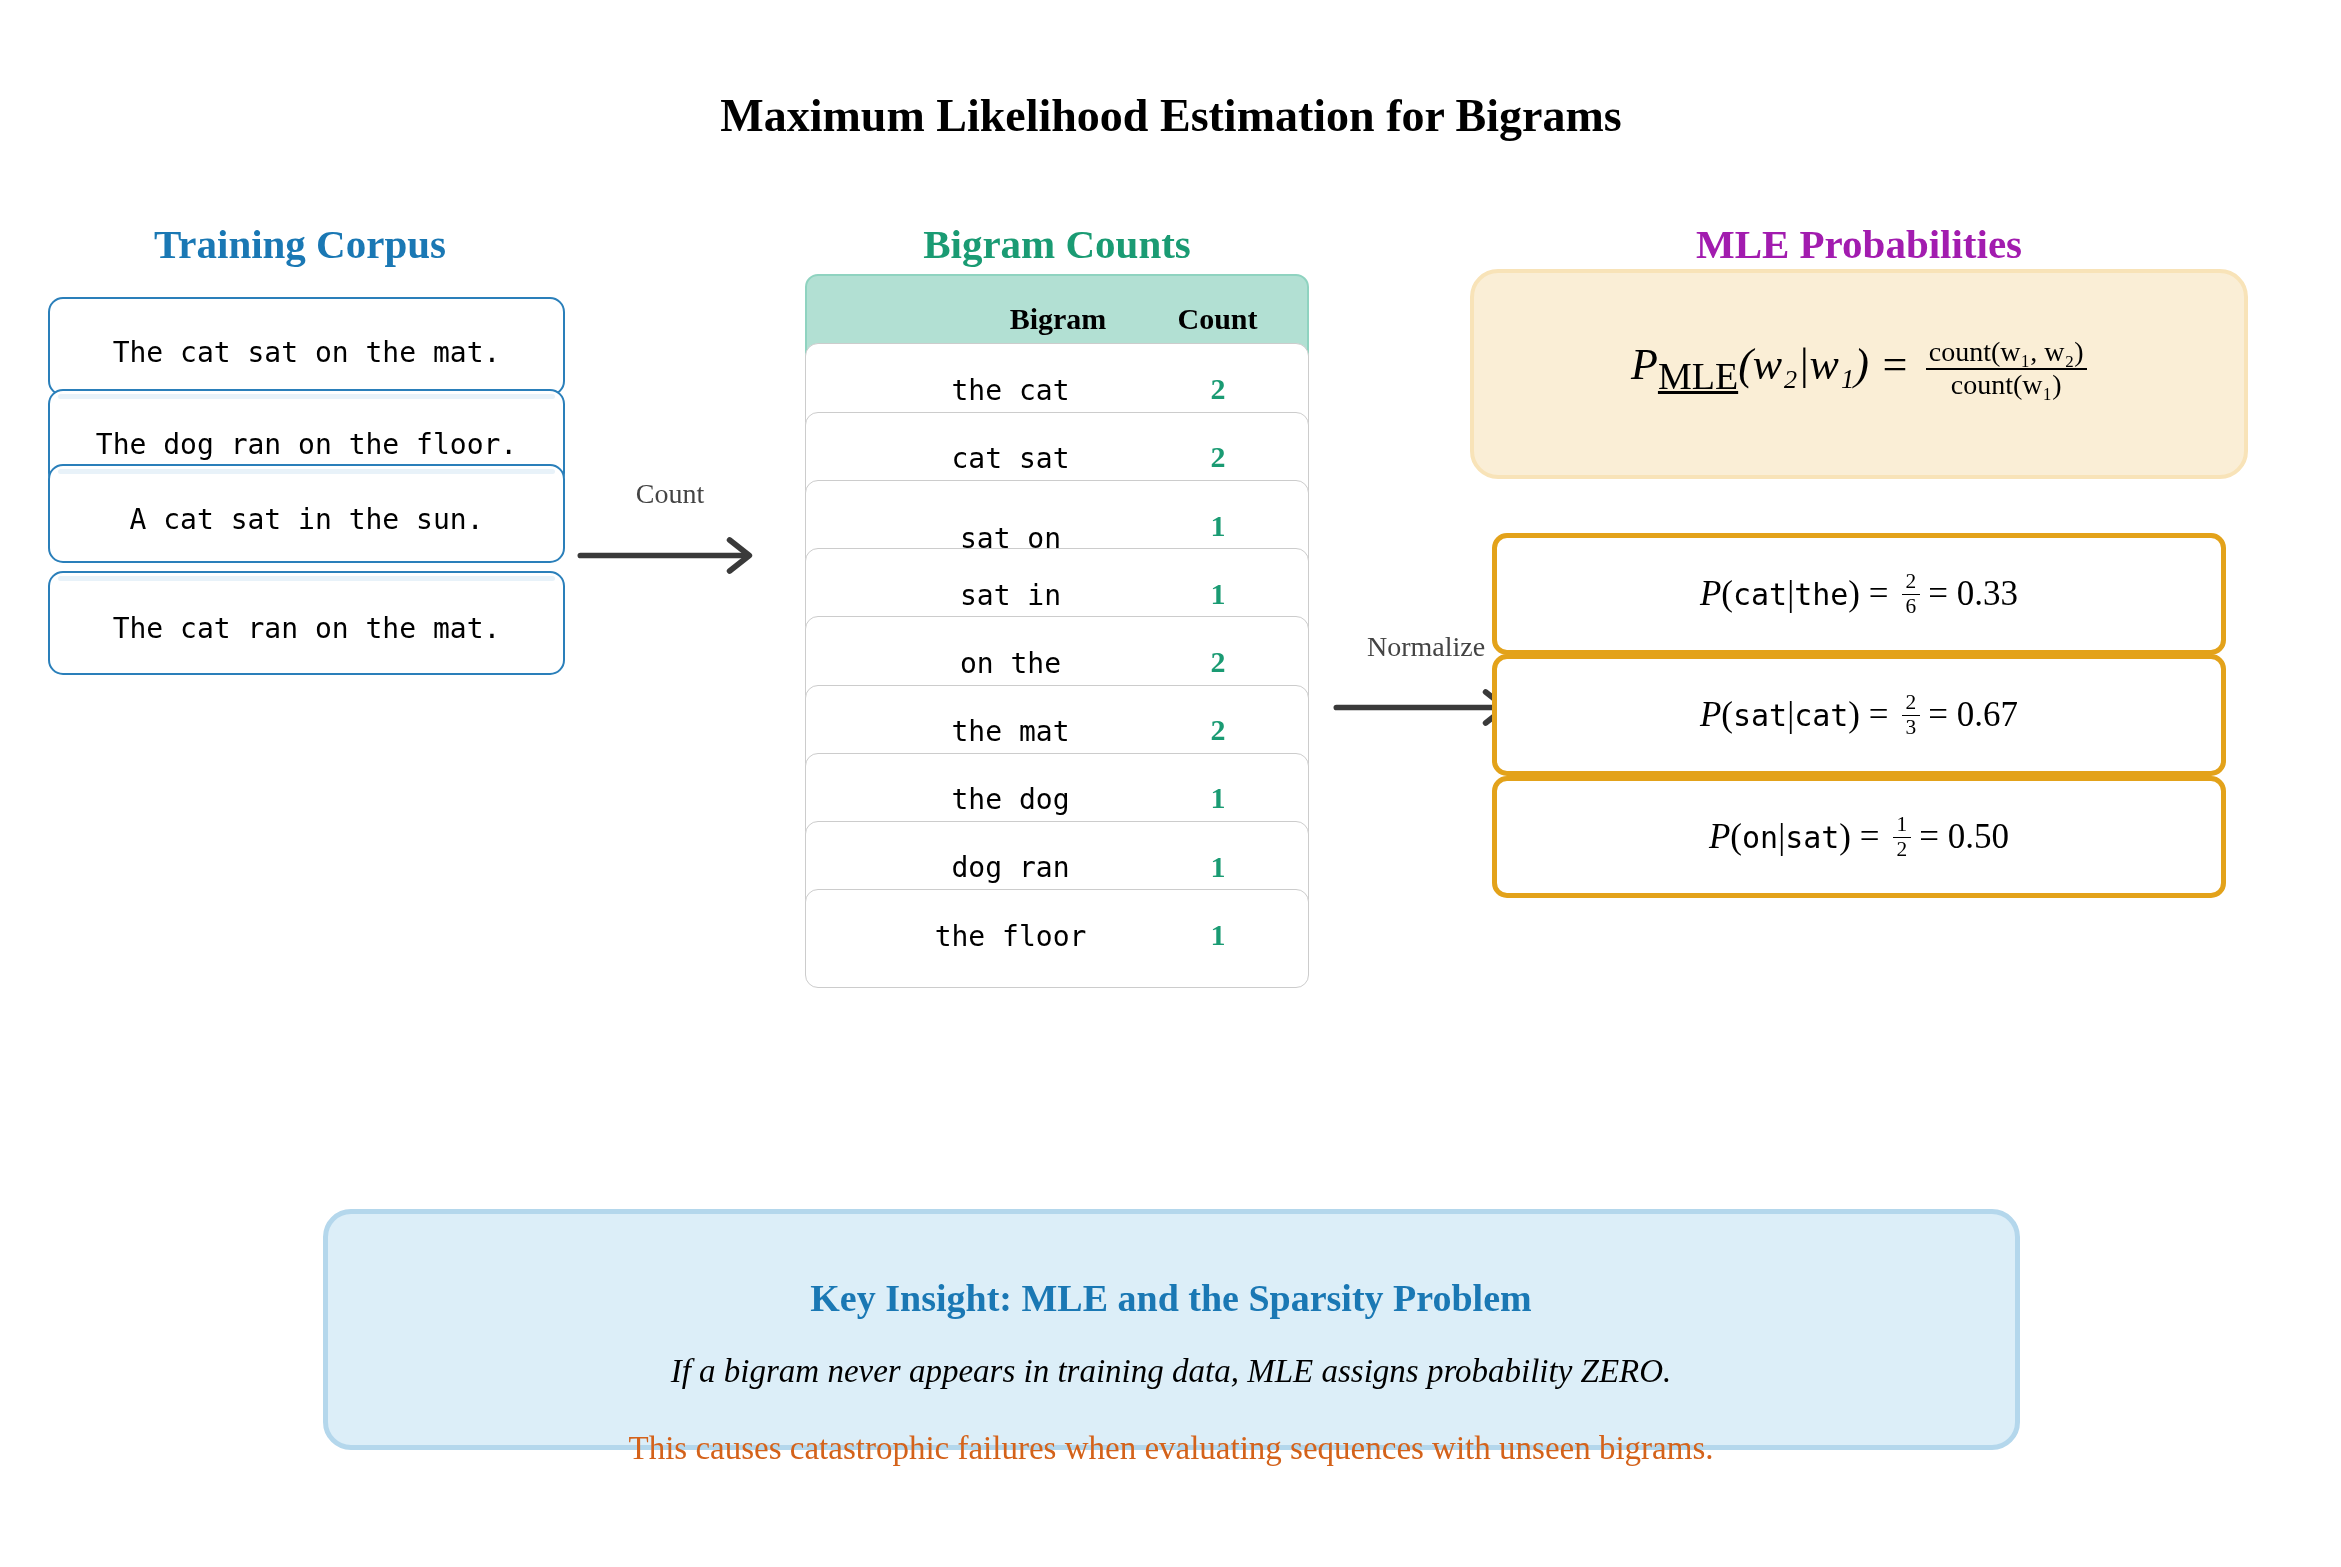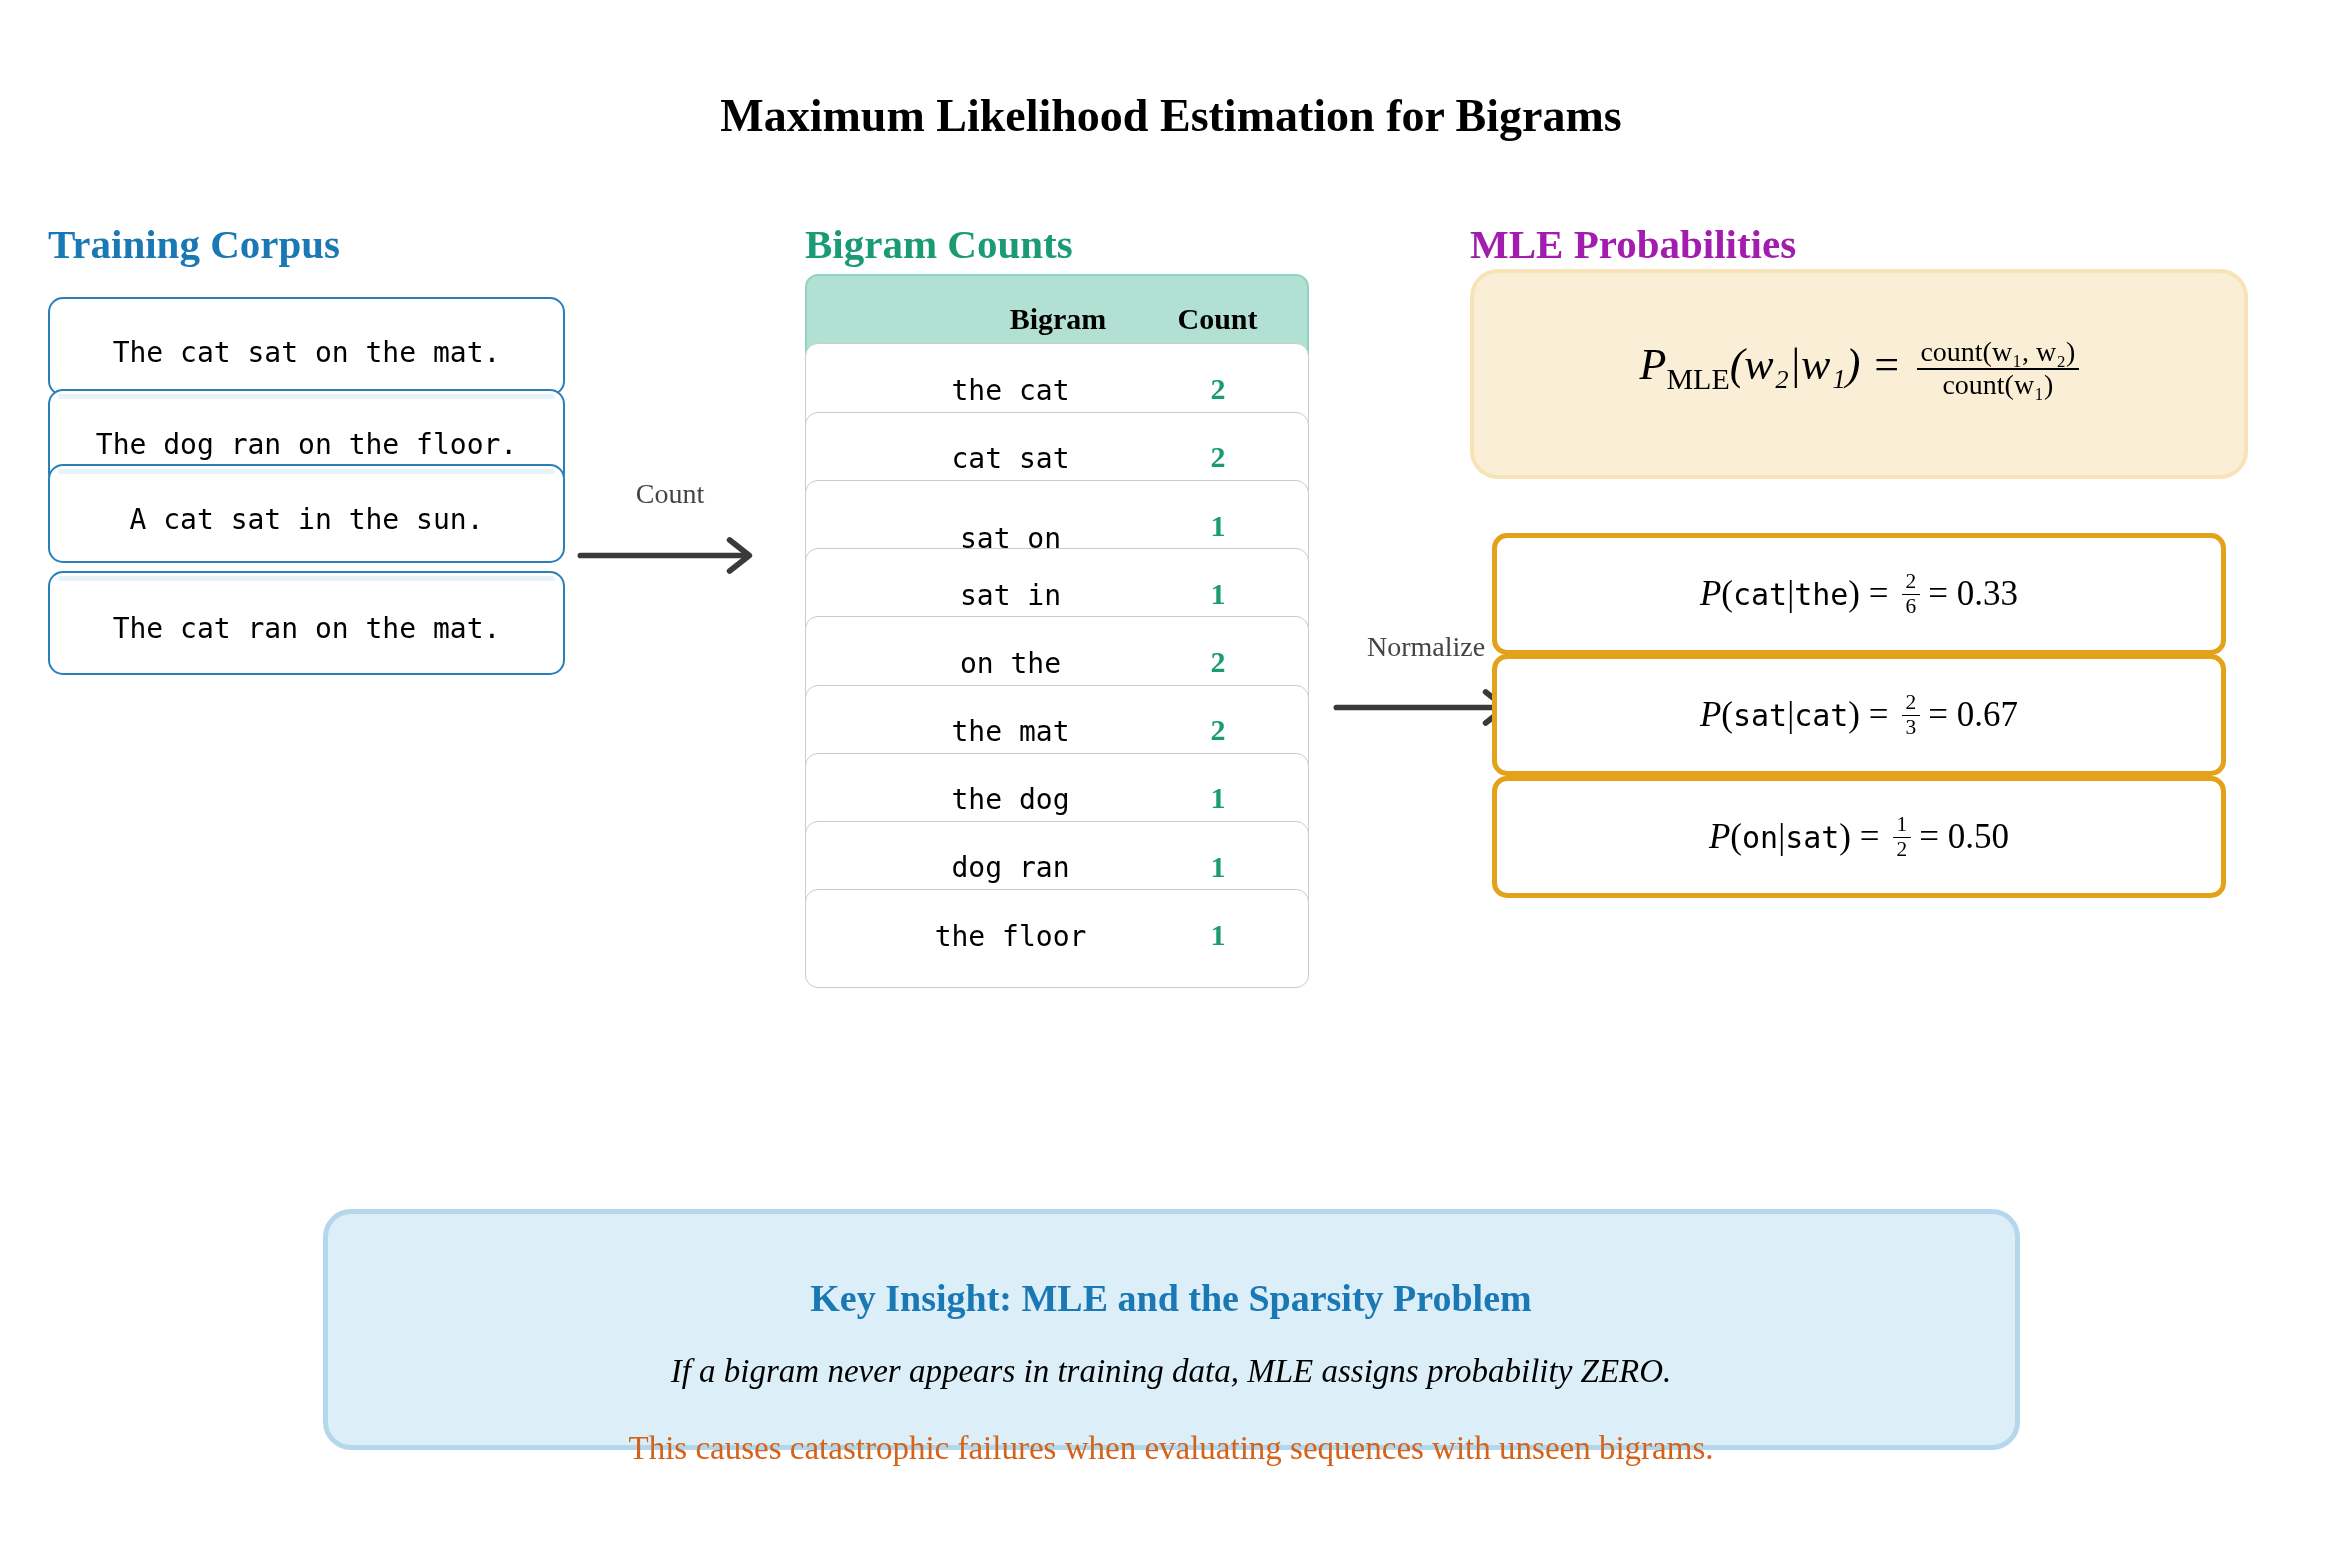--- a/index.html
+++ b/index.html
@@ -1,19 +1,19 @@
 <!DOCTYPE html>
 <html style="font-size:13px"><head>
 <meta charset="utf-8">
 <style>
   html, body { margin:0; padding:0; background:#ffffff; }
   body { width:2342px; height:1567px; position:relative; overflow:hidden; font-family:"Liberation Serif", serif; }
   .abs { position:absolute; }
   .title { left:0; width:2342px; top:89px; text-align:center; font-size:46px; font-weight:bold; color:#000; }
-  .sec { font-size:41px; font-weight:bold; text-align:left; top:220px; }
+  .sec { font-size:41px; font-weight:bold; text-align:center; top:220px; }
   .sec.blue { left:48px; width:504px; color:#1a78b4; }
   .sec.green { left:805px; width:504px; color:#1a9b73; }
   .sec.orange { left:1470px; width:778px; color:#a21caf; }
 
   .corpus-box { left:48px; width:517px; height:99px; border:2.5px solid #2a7fba; border-radius:15px; background:#fff; box-sizing:border-box;
     display:flex; align-items:center; justify-content:center; font-family:"DejaVu Sans Mono", monospace; font-size:28px; color:#000; padding-top:11.5px;}
   .corpus-box.inner::before { content:""; position:absolute; left:8.2px; right:8.2px; top:3.3px; height:5px; border-radius:3.3px; background:#e8f2f9; }
 
   .tbl-head { left:805px; width:504px; height:82px; top:274px; background:#b2e0d3; border:2.5px solid #8fd3c0; border-radius:13px 13px 0 0; box-sizing:border-box; }
   .th { top:302px; font-size:30px; font-weight:bold; color:#000; text-align:center; }
@@ -106,21 +106,21 @@
 <div class="abs arrow-label" style="left:1348px; width:156px; top:631px;">Normalize</div>
 <div class="abs" style="left:1333px; top:687px; width:179px; height:41px;">
   <svg width="179" height="41" viewBox="0 0 218 50">
     <line x1="4" y1="25" x2="208" y2="25" stroke="#3a3a3a" stroke-width="7" stroke-linecap="round"></line>
     <polyline points="186,6 210,25 186,44" fill="none" stroke="#3a3a3a" stroke-width="7" stroke-linecap="round" stroke-linejoin="round"></polyline>
   </svg>
 </div>
 
 <div class="abs formula-box"></div>
 <div class="abs formula">
-  <i>P</i><sub style="font-size:30px;">MLE</sub><span style="font-style:italic;">(w₂|w₁) =</span>
+  <i>P</i><sub style="font-size:38px;text-decoration:underline;">MLE</sub><span style="font-style:italic;">(w₂|w₁) =</span>
   <span class="frac">
     <span class="num">count(w₁, w₂)</span>
     <span class="den">count(w₁)</span>
   </span>
 </div>
 
 <div class="abs prob-box" style="top:533px;">
   <i>P</i>(<span class="mono">cat</span>|<span class="mono">the</span>)&nbsp;=&nbsp;<span class="frac small">
       <span class="num">2</span>
       <span class="den">6</span>

